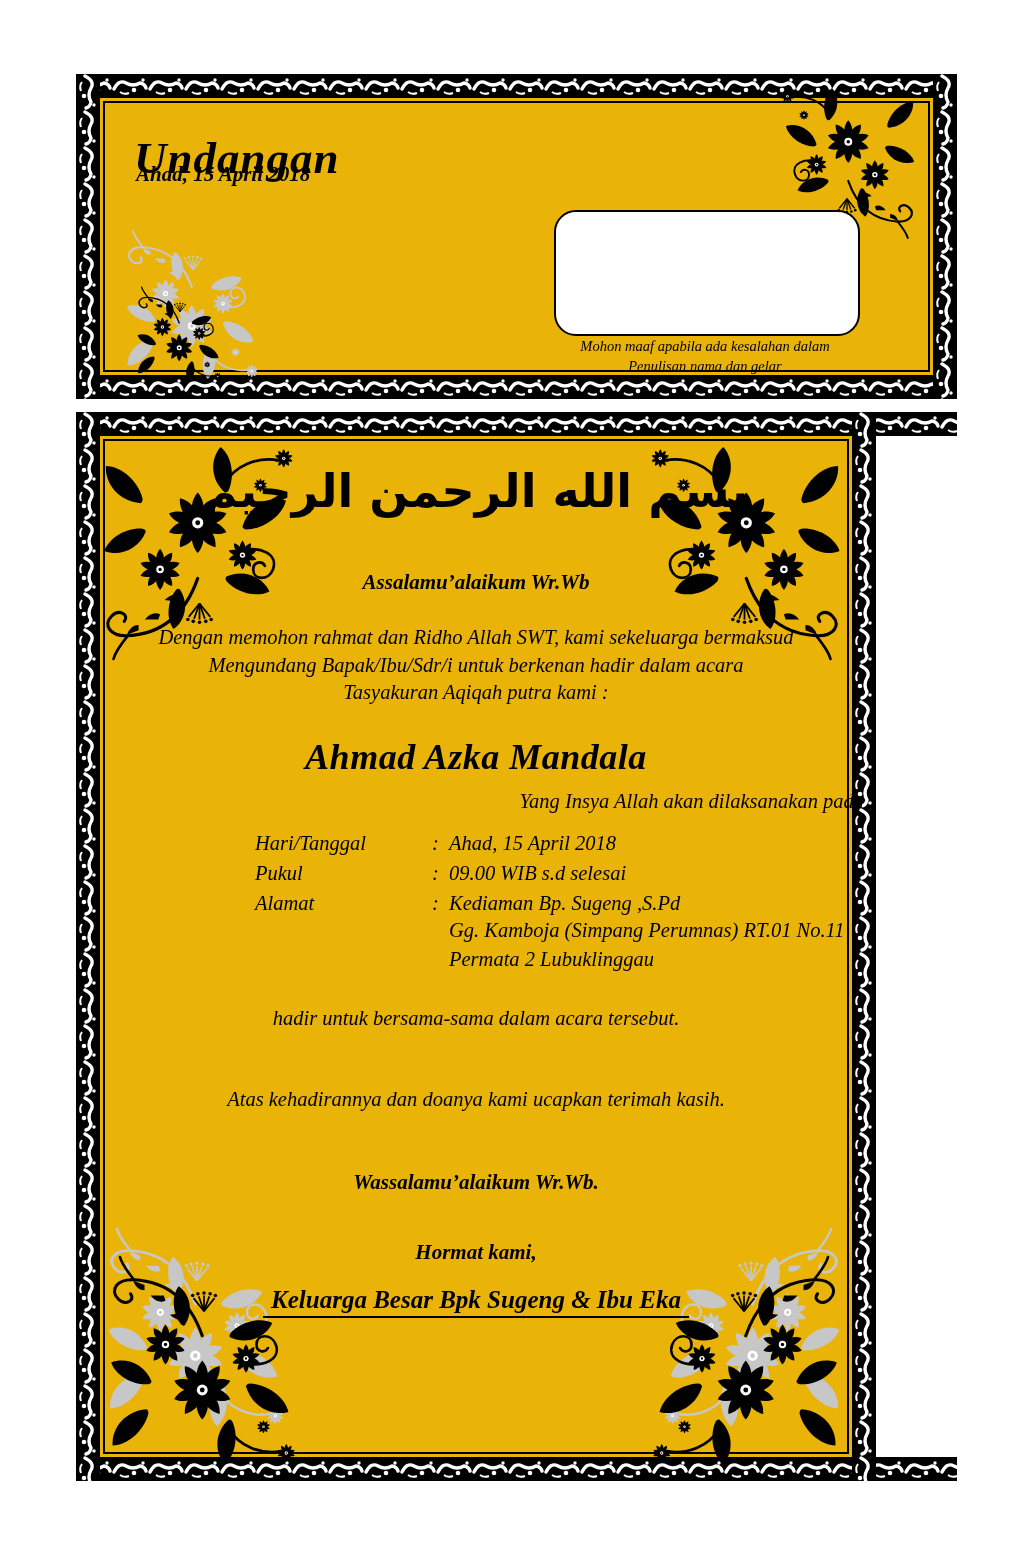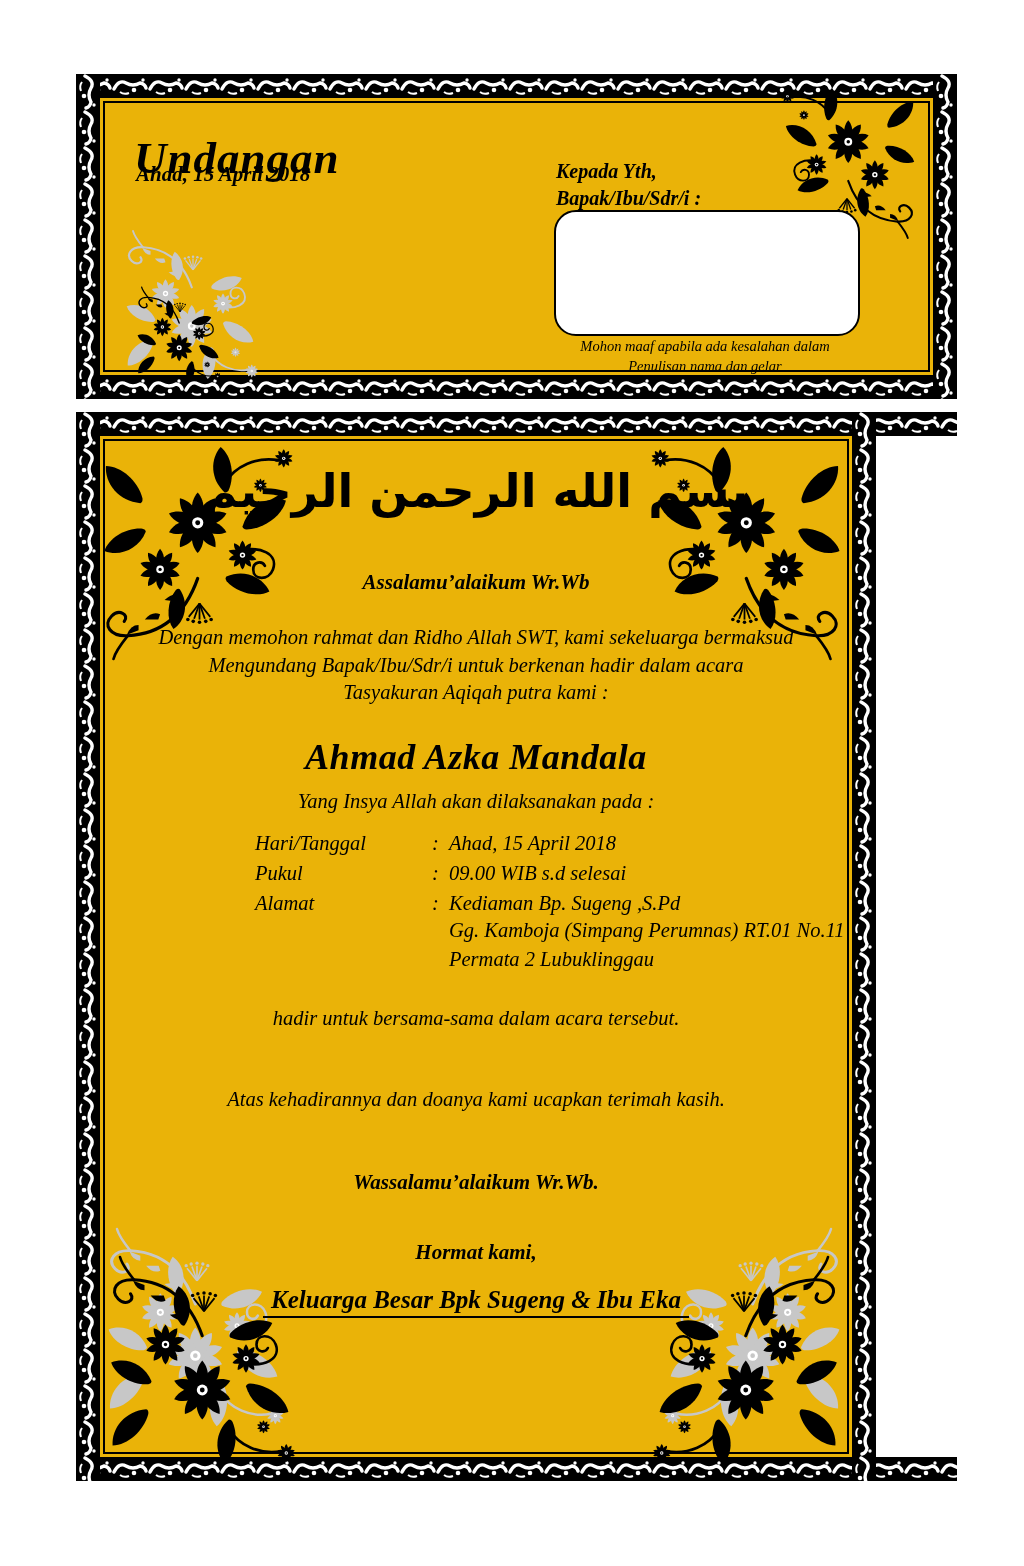--- a/index.html
+++ b/index.html
@@ -29,21 +29,21 @@
   .recipient{position:absolute;left:480px;top:84px;font-size:20px;font-weight:600;font-style:italic;line-height:27px;}
   .name-box{position:absolute;left:478px;top:136px;width:302px;height:122px;border:2px solid #000;border-radius:22px;background:#fff;}
   .name-note{position:absolute;left:458px;top:262px;width:342px;text-align:center;font-size:14.5px;font-style:italic;font-weight:500;line-height:20px;}
 
   
   .cline{position:absolute;left:0;width:100%;text-align:center;font-style:italic;}
   .bismillah{top:52px;font-size:46px;font-weight:700;font-style:normal;font-family:"DejaVu Sans","Liberation Sans",sans-serif;}
   .salam-open{top:158px;font-size:21px;font-weight:700;}
   .intro{top:212px;font-size:20.5px;font-weight:500;line-height:27.5px;}
   .child-name{top:324px;font-size:36px;font-weight:700;letter-spacing:.5px;}
-  .sched-intro{top:378px;font-size:20.5px;font-weight:500;}
+  .sched-intro{top:378px;font-size:20.5px;font-weight:500;text-align:right;}
   .sched{position:absolute;left:179px;top:416px;font-size:20.5px;font-style:italic;font-weight:500;}
   .srow{display:flex;height:30px;line-height:30px;}
   .slabel{width:177px;}
   .scolon{width:17px;}
   .addr-cont{position:absolute;left:373px;top:504px;font-size:20.5px;font-style:italic;font-weight:500;line-height:28.5px;}
   .closing{top:592px;font-size:20.5px;font-weight:500;line-height:28px;}
   .thanks{top:676px;font-size:20.5px;font-weight:500;}
   .salam-close{top:758px;font-size:21px;font-weight:700;}
   .signoff{top:828px;font-size:21px;font-weight:700;}
   .family{top:874px;font-size:25px;font-weight:700;}
@@ -184,24 +184,20 @@
     </svg>
     <svg class="spray ink" style="left:44px;bottom:16px;width:120px;height:96px" viewBox="0 0 240 240">
       <g transform="translate(0,240) scale(1,-1)">
           <use href="#spray"></use>
         </g>
     </svg>
 
     <div class="content">
       <h1 class="env-title">Undangan</h1>
       <div class="env-date">Ahad, 15 April 2018</div>
-      <div class="recipient">
-        <div>Kepada Yth,</div>
-        <div>Bapak/Ibu/Sdr/i :</div>
-      </div>
       <div class="name-box"></div>
       <div class="name-note">
         <div>Mohon maaf apabila ada kesalahan dalam</div>
         <div>Penulisan nama dan gelar</div>
       </div>
     </div>
   </section>
 
   <section class="panel" id="card">
 

